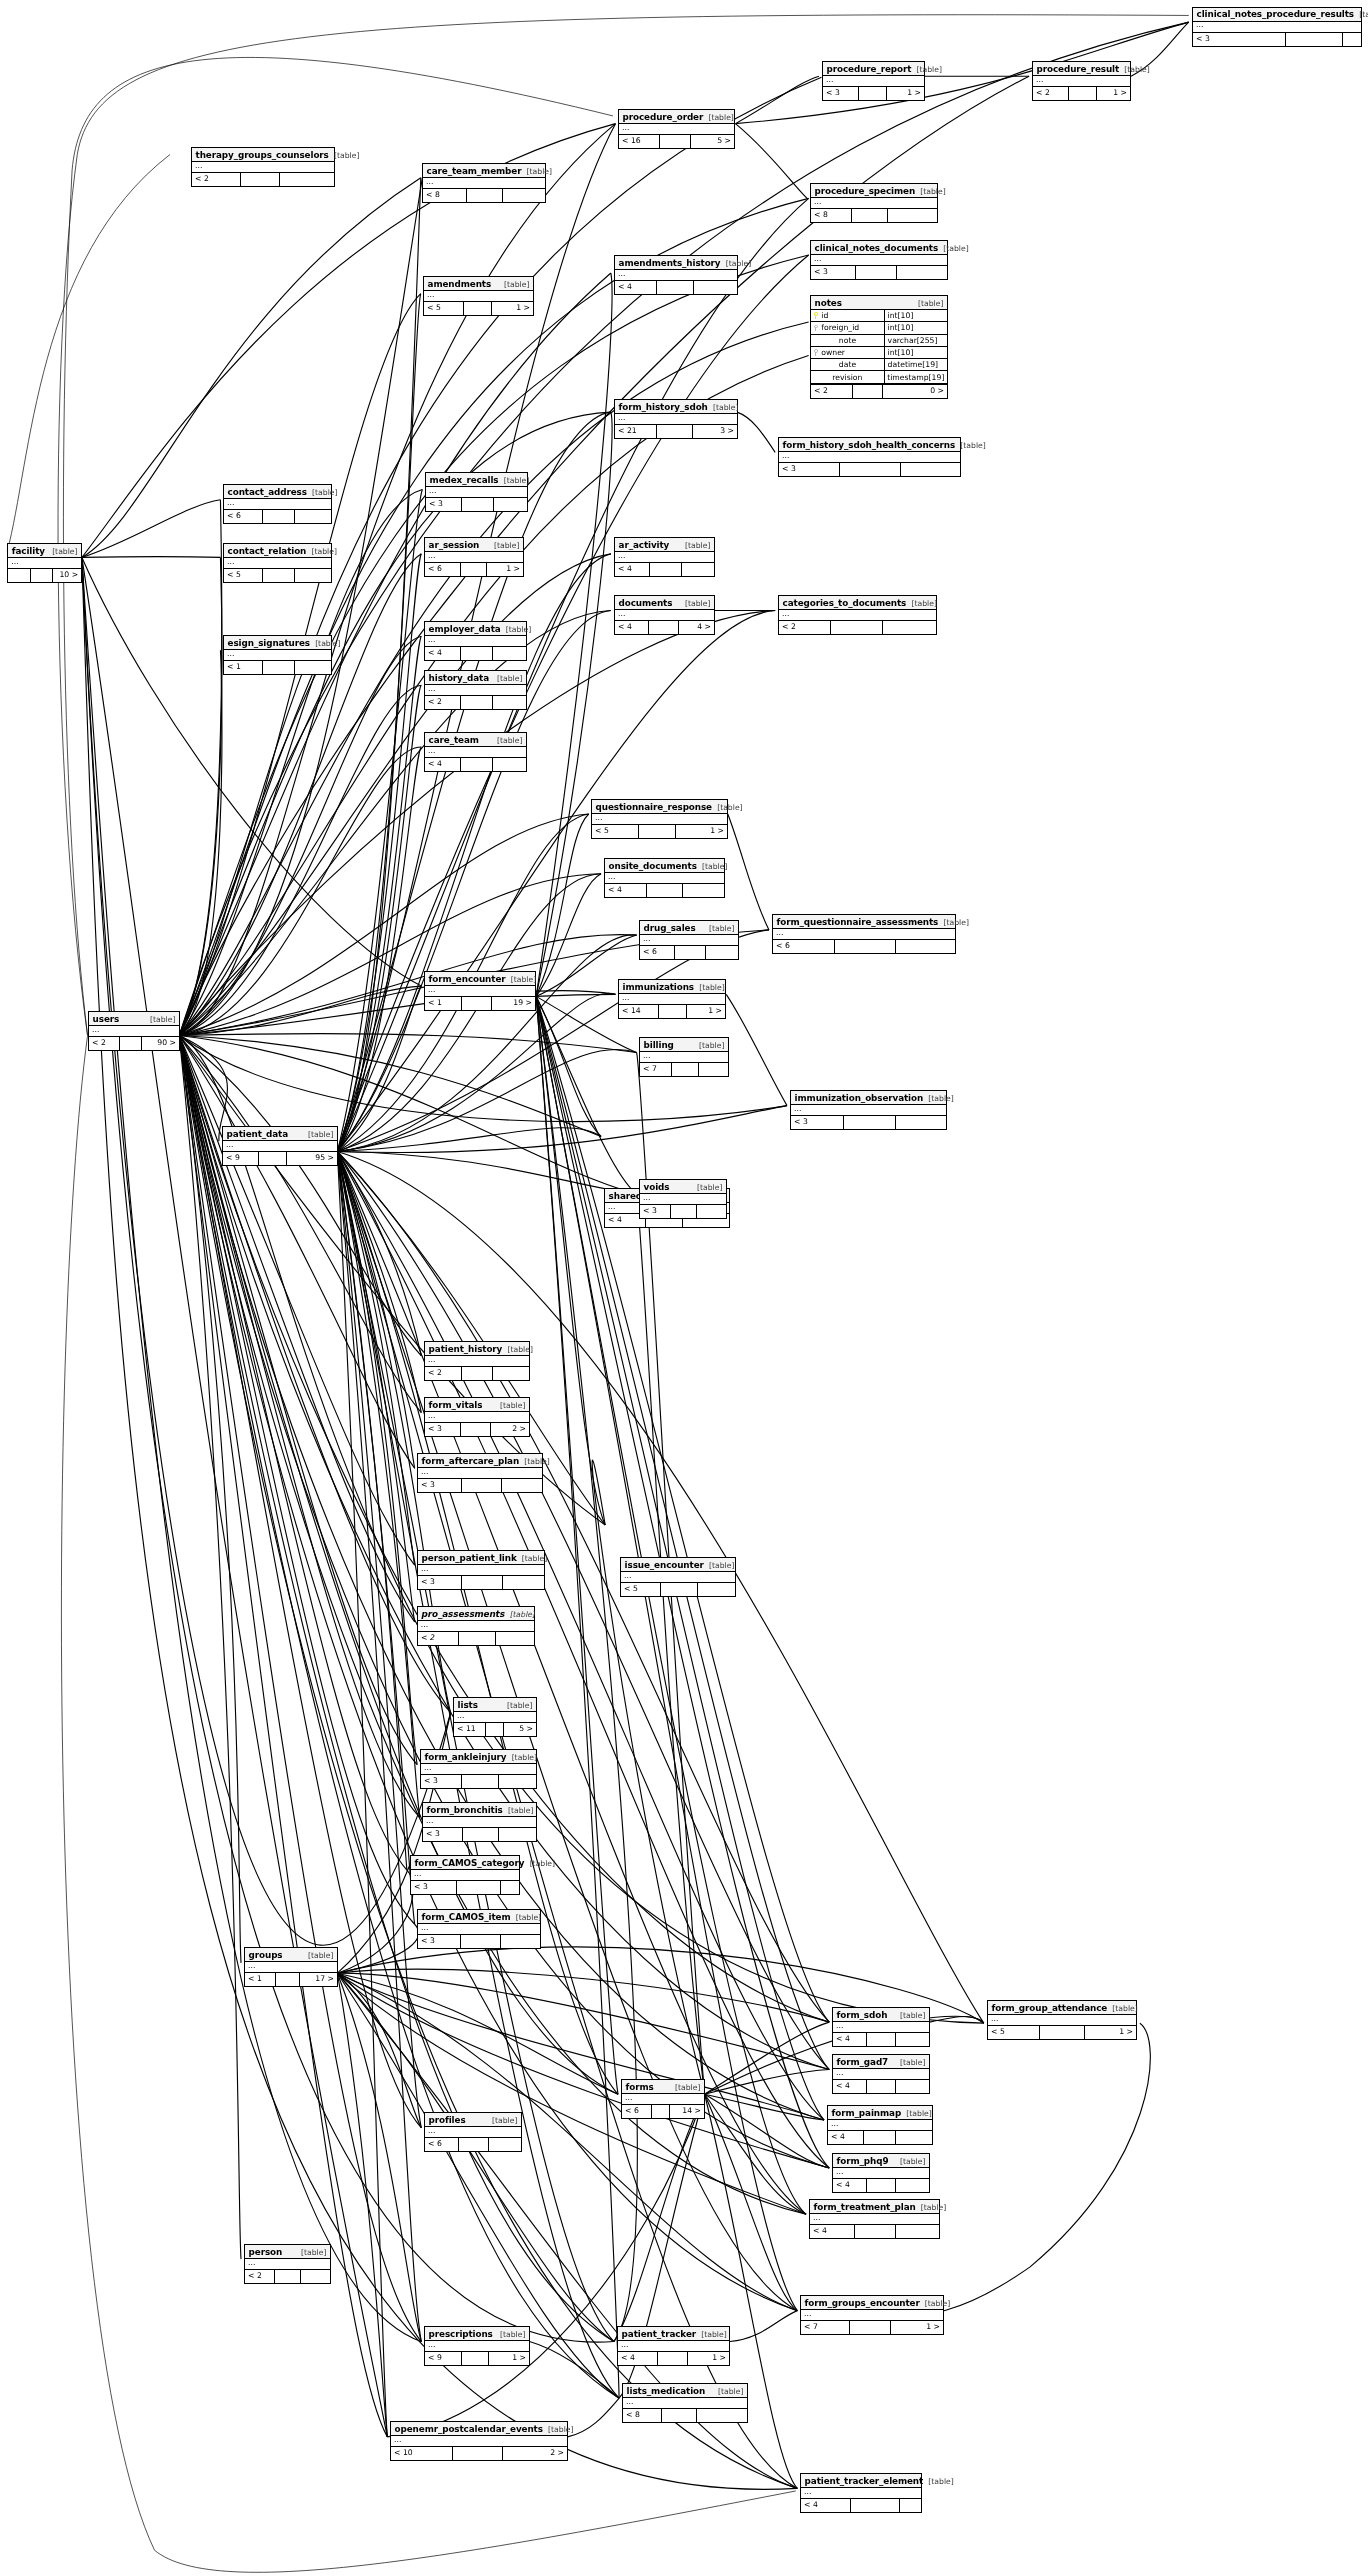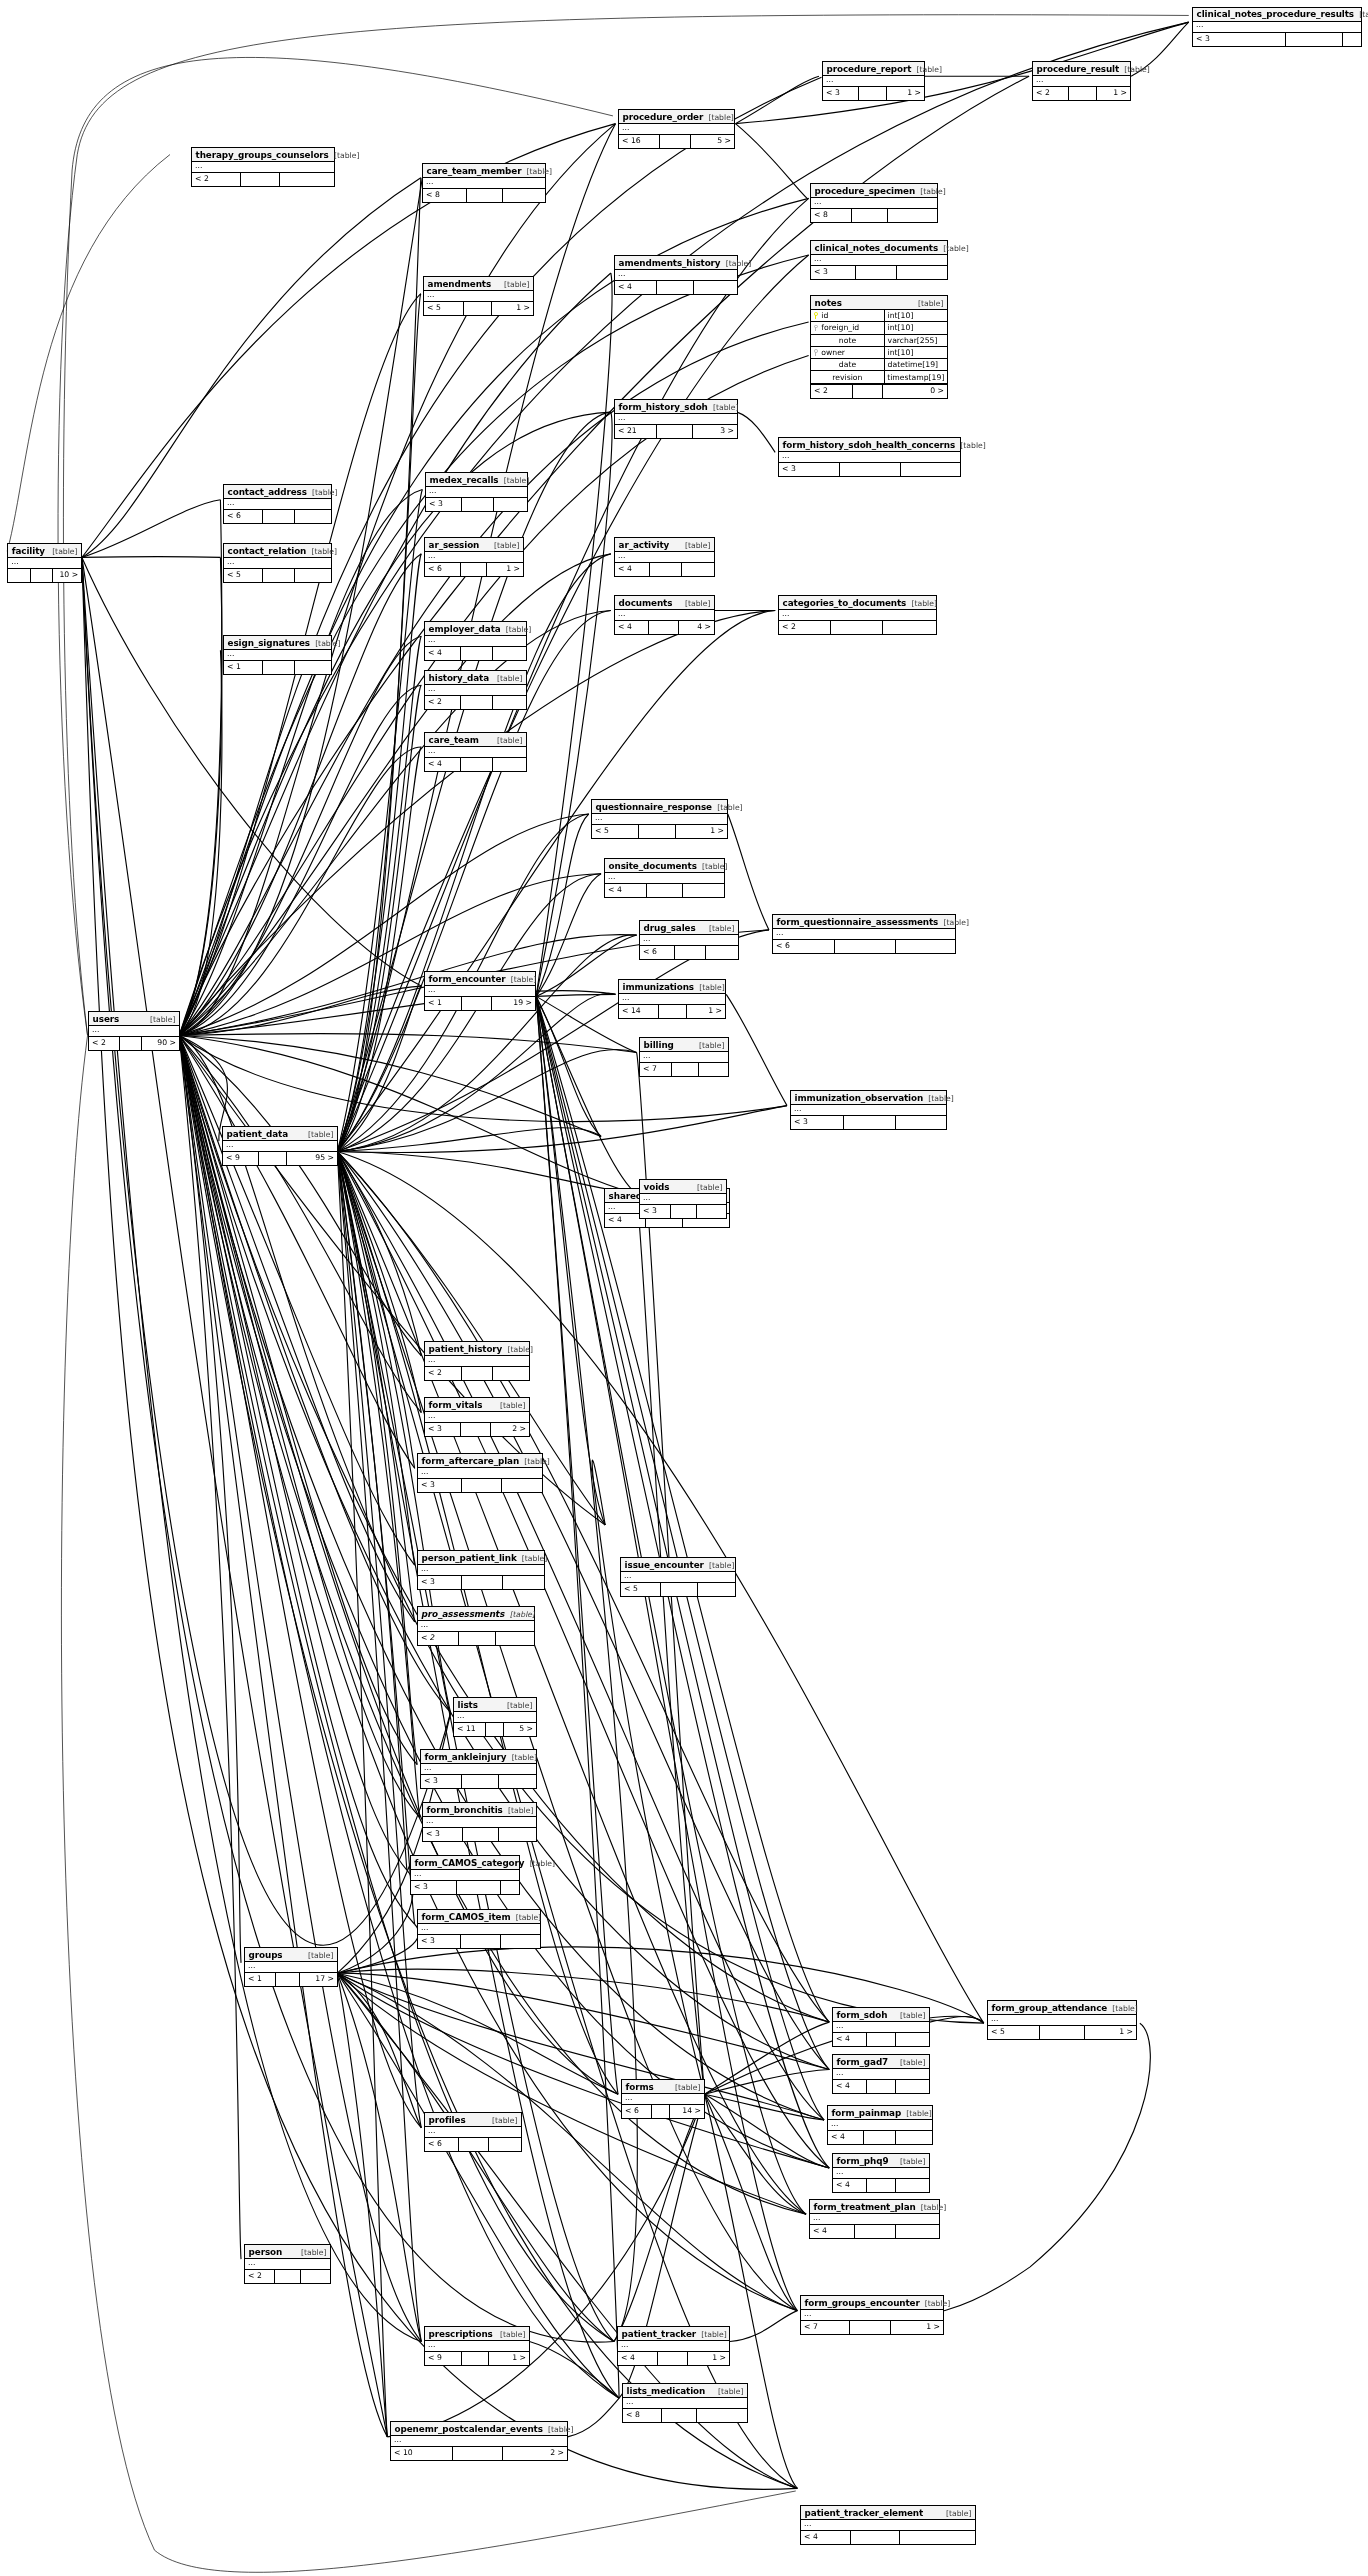--- a/index.html
+++ b/index.html
@@ -1155,21 +1155,21 @@
         </div>
         <div class="body">
           <div class="ellipsis">...</div>
         </div>
         <div class="foot">
           <div class="c" style="flex: 0 0 62px;">&lt; 10</div>
           <div class="c mid" style="flex: 0 0 50px;"></div>
           <div class="c" style="flex: 1 1 65px;">2 &gt;</div>
         </div>
       </div>
-      <div class="tbl" style="left: 800px; top: 2473px; width: 176px; margin-top: 32px;">
+      <div class="tbl" style="left: 800px; top: 2473px; width: 122px;">
         <div class="hdr">
           <span class="nm">patient_tracker_element</span>
           <span class="tg">[table]</span>
         </div>
         <div class="body">
           <div class="ellipsis">...</div>
         </div>
         <div class="foot">
           <div class="c" style="flex: 0 0 50px;">&lt; 4</div>
           <div class="c mid" style="flex: 0 0 49px;"></div>

